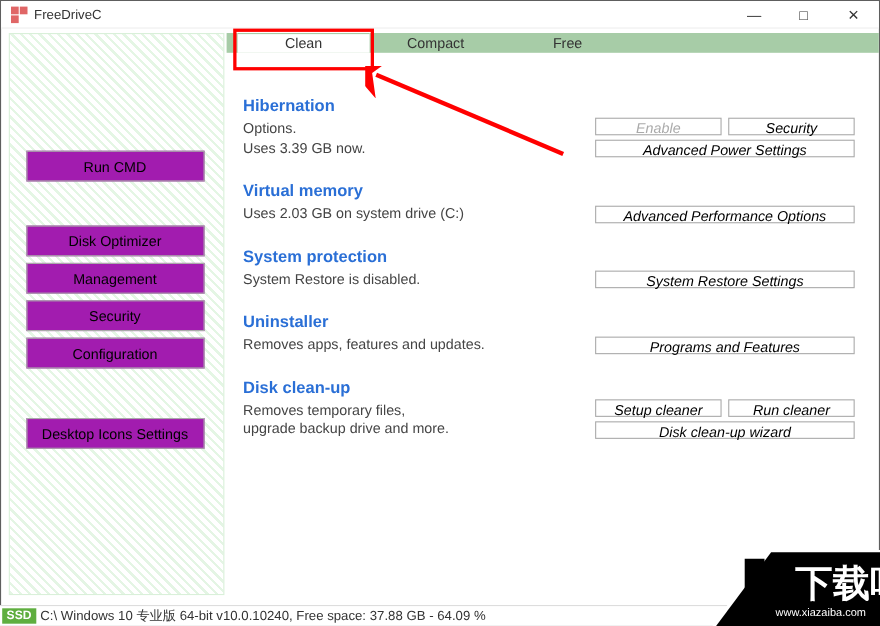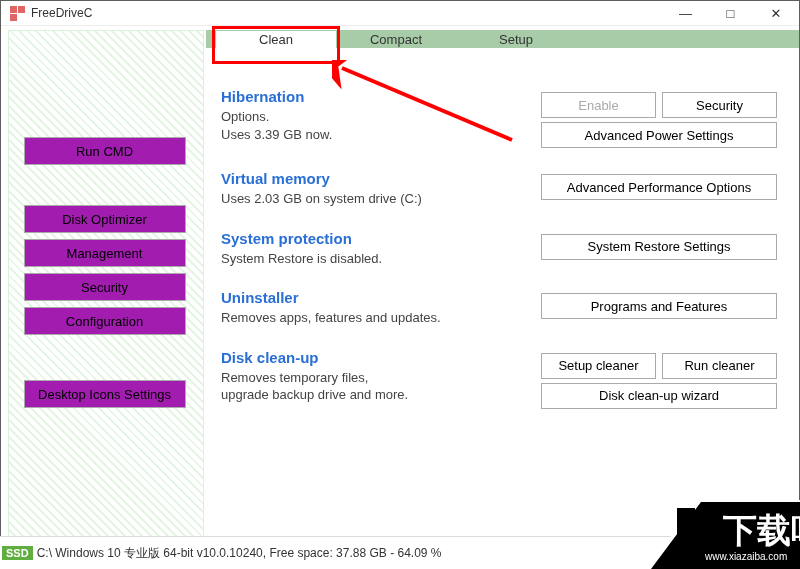--- a/index.html
+++ b/index.html
@@ -116,21 +116,21 @@
   }
 
   .panel {
     padding: 40px 0 0 15px;
     display: flex;
     flex-direction: column;
     gap: 22px;
   }
   .row {
     display: flex;
-    align-items: flex-start;
+    align-items: flex-end;
   }
   .left-col {
     width: 320px;
   }
   .section-title {
     color: #2a6fd6;
     font-weight: bold;
     font-size: 15px;
     margin: 0 0 3px 0;
   }
@@ -146,33 +146,34 @@
     gap: 4px;
     padding-right: 22px;
     padding-top: 4px;
   }
   .btn-row {
     display: flex;
     gap: 6px;
   }
   .btn {
     flex: 1;
-    height: 26px;
+    height: 16px;
     background: #fff;
     border: 1px solid #aaa;
     font-size: 13px;
     cursor: pointer;
+    font-style: italic;
   }
   .btn.disabled { color: #aaa; }
   .btn.full { flex: 0 0 100%; }
 
   .statusbar {
     position: absolute;
     left: 0; right: 0; bottom: 0;
-    height: 33px;
+    height: 19px;
     border-top: 1px solid #ddd;
     display: flex;
     align-items: center;
     font-size: 12px;
     padding-left: 2px;
     background: #fff;
     margin-top: 36px;
   }
   .ssd-badge {
     background: #5fae3f;
@@ -223,21 +224,21 @@
     <div class="side-group3">
       <button class="side-btn">Desktop Icons Settings</button>
     </div>
   </div>
 
   <div class="main">
 
     <div class="tabbar">
       <div class="tab active">Clean</div>
       <div class="tab">Compact</div>
-      <div class="tab">Setup</div>
+      <div class="tab">Free</div>
     </div>
 
     <div class="highlight-box"></div>
     <svg class="arrow" width="190" height="100">
       <defs>
         <marker id="ah" markerWidth="12" markerHeight="12" refX="2" refY="5" orient="auto">
           <path d="M0,0 L10,5 L0,10 L3,5 Z" fill="#ff0000"></path>
         </marker>
       </defs>
       <line x1="180" y1="80" x2="10" y2="8" stroke="#ff0000" stroke-width="4" marker-end="url(#ah)"></line>

